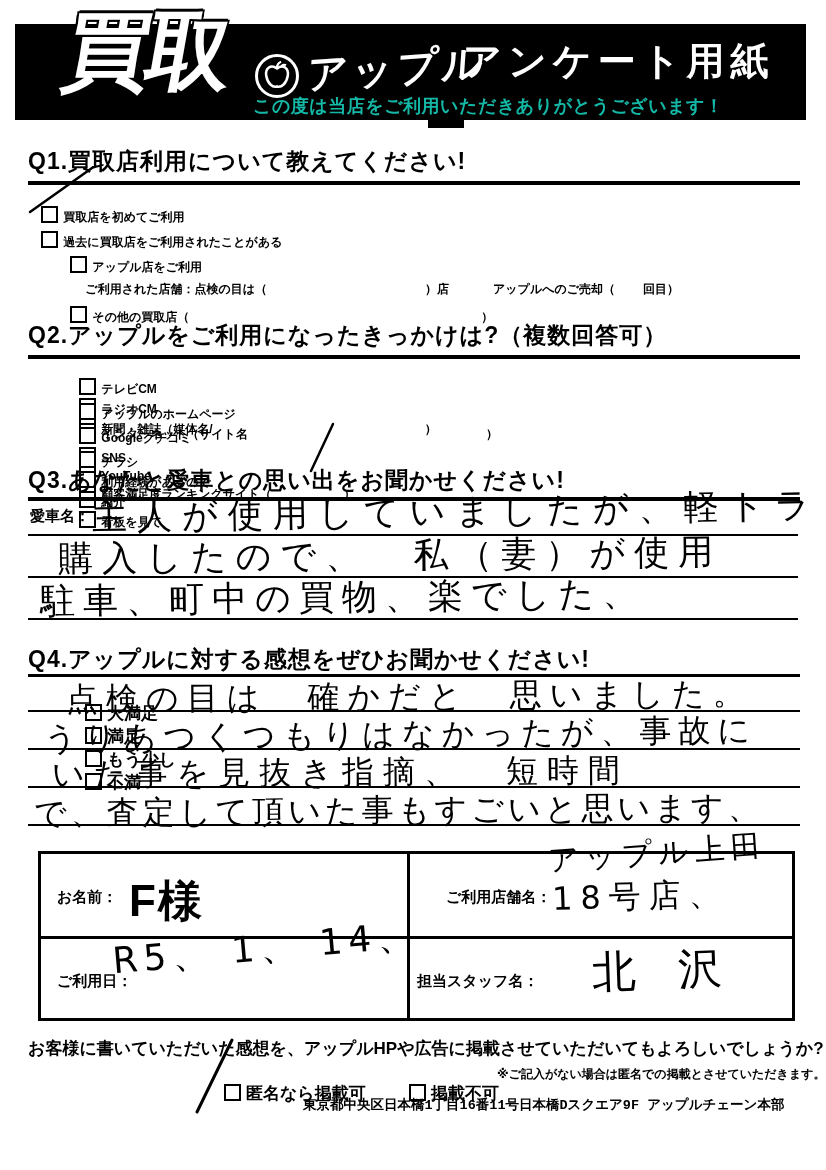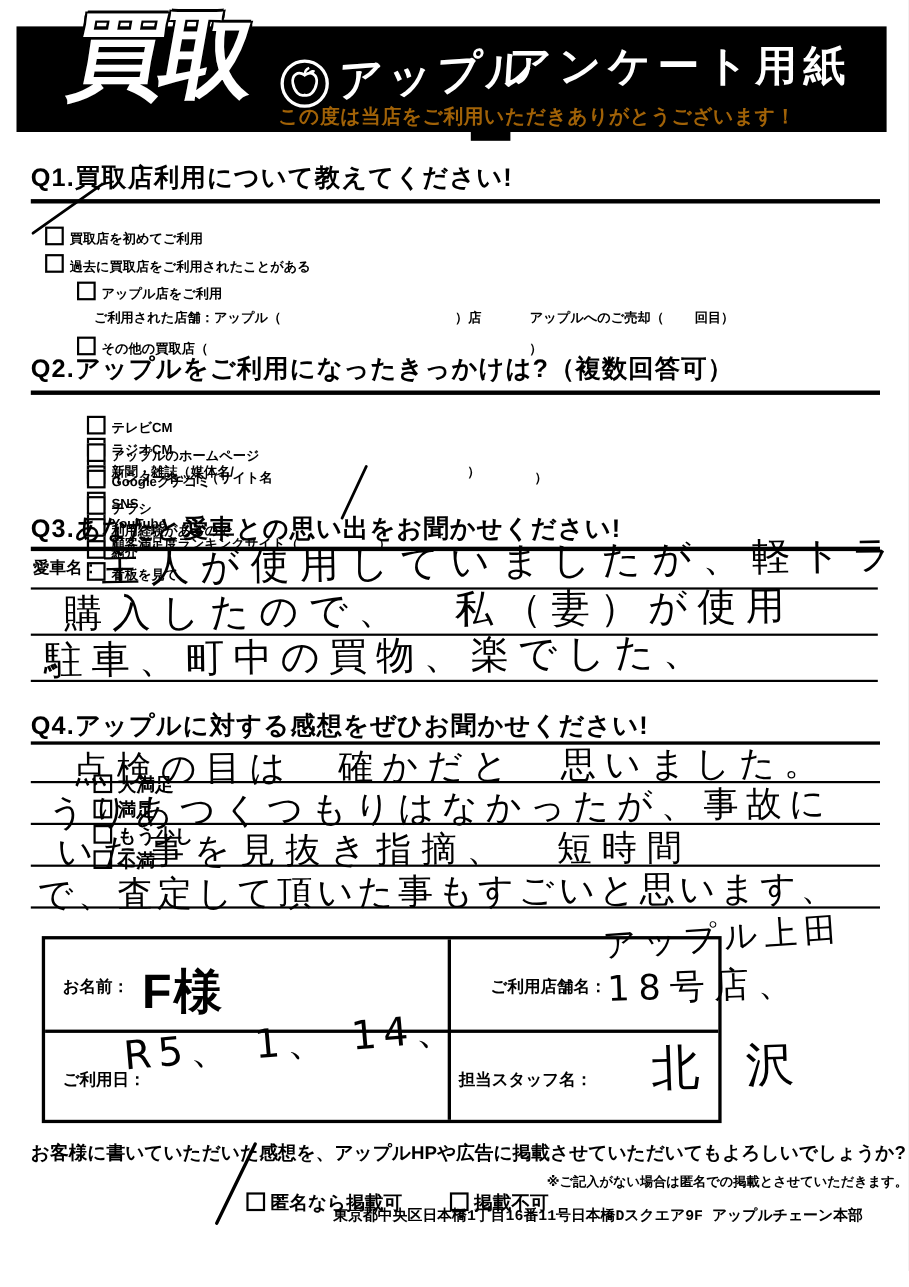--- a/index.html
+++ b/index.html
@@ -9,37 +9,37 @@
   .banner{position:absolute;left:15px;top:24px;width:791px;height:96px;background:#000;}
   .kaitori{position:absolute;left:50px;top:-16px;font-size:86px;font-weight:700;color:#fff;
            transform:skewX(-10deg);letter-spacing:-4px;line-height:1;
            text-shadow:-2px -2px 0 #000,2px -2px 0 #000,-2px 2px 0 #000,2px 2px 0 #000,0 -3px 0 #000;}
   .logo-circle{position:absolute;left:240px;top:30px;width:44px;height:44px;border:3px solid #fff;
                border-radius:50%;box-sizing:border-box;}
   .brand{position:absolute;left:292px;top:24px;font-size:40px;font-weight:700;color:#fff;
          transform:rotate(-4deg) skewX(-8deg);letter-spacing:4px;line-height:1;}
   .sheet-title{position:absolute;left:448px;top:18px;font-size:38px;font-weight:700;color:#fff;
                letter-spacing:6px;line-height:1;}
-  .thanks{position:absolute;left:238px;top:70px;font-size:18px;font-weight:700;color:#a16207;letter-spacing:.5px;}
+  .thanks{position:absolute;left:238px;top:70px;font-size:18px;font-weight:700;color:#14b8a6;letter-spacing:.5px;}
   .artifact{position:absolute;background:#000;}
   
   .q-title{position:absolute;font-size:23px;font-weight:700;letter-spacing:1px;white-space:pre;}
   .thickrule{position:absolute;height:4px;background:#000;}
   .rule{position:absolute;height:2px;background:#000;}
   .row{position:absolute;font-size:12px;font-weight:700;white-space:pre;}
   .row .item{margin-right:20px;padding-left:38px;}
   .cb{display:inline-block;width:13px;height:13px;border:2px solid #000;margin-right:5px;
       vertical-align:-2px;background:#fff;}
   .g{display:inline-block;}
   .small-label{position:absolute;font-size:15px;font-weight:700;white-space:pre;}
   
   .hw{position:absolute;font-family:"DejaVu Sans",sans-serif;font-weight:400;white-space:pre;
       line-height:1;color:#000;}
   
-  .info-table{position:absolute;left:38px;top:851px;width:618px;height:170px;border:3px solid #000;
+  .info-table{position:absolute;left:38px;top:851px;width:757px;height:170px;border:3px solid #000;
               box-sizing:border-box;}
   .tbl-vline{position:absolute;left:366px;top:0;width:3px;height:100%;background:#000;}
   .tbl-hline{position:absolute;left:0;top:82px;width:100%;height:3px;background:#000;}
   .name-value{position:absolute;left:88px;top:18px;font-size:44px;font-weight:700;letter-spacing:2px;}
   
   .note{position:absolute;font-size:12px;font-weight:700;white-space:pre;}
   .address{position:absolute;font-size:13.5px;font-weight:700;white-space:pre;font-family:Liberation Mono, monospace;}
   .ink-overlay{position:absolute;left:0;top:0;pointer-events:none;z-index:6;}
 </style>
 </head>
@@ -68,21 +68,21 @@
   <div class="row" style="left:28px;top:192px;">
     <span class="cb"></span><span>買取店を初めてご利用</span>
   </div>
   <div class="row" style="left:28px;top:217px;">
     <span class="cb"></span><span>過去に買取店をご利用されたことがある</span>
   </div>
   <div class="row" style="left:57px;top:242px;">
     <span class="cb"></span><span>アップル店をご利用</span>
   </div>
   <div class="row" style="left:72px;top:267px;">
-    <span>ご利用された店舗：アップル（</span><span class="g" style="width:158px;"></span><span>）店</span><span class="g" style="width:44px;"></span><span>アップルへのご売却（</span><span class="g" style="width:28px;"></span><span>回目）</span>
+    <span>ご利用された店舗：点検の目は（</span><span class="g" style="width:158px;"></span><span>）店</span><span class="g" style="width:44px;"></span><span>アップルへのご売却（</span><span class="g" style="width:28px;"></span><span>回目）</span>
   </div>
   <div class="row" style="left:57px;top:292px;">
     <span class="cb"></span><span>その他の買取店（</span><span class="g" style="width:292px;"></span><span>）</span>
   </div>
 
   <div class="q-title" style="left:28px;top:320px;">Q2.アップルをご利用になったきっかけは?（複数回答可）</div>
   <div class="thickrule" style="left:28px;top:355px;width:772px;"></div>
 
   <div class="row" style="left:28px;top:364px;">
     <span class="item"><span class="cb"></span><span>テレビCM</span></span>

